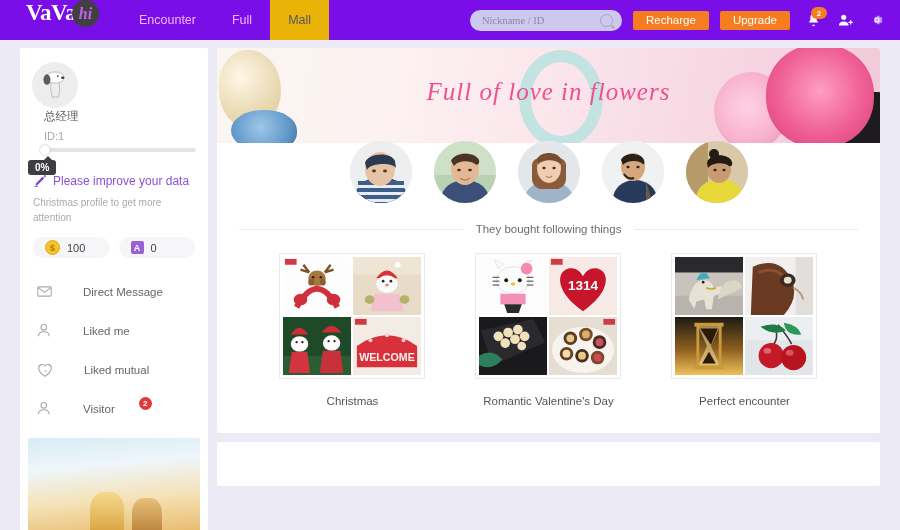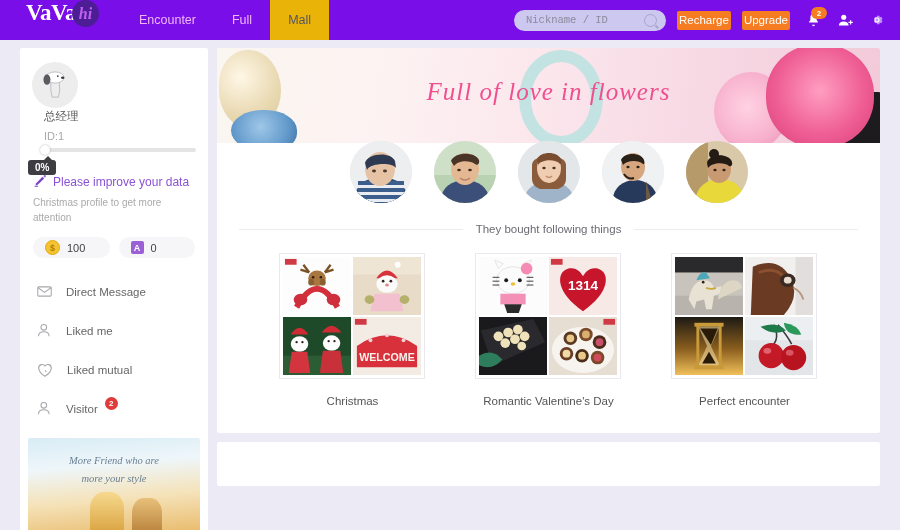--- a/index.html
+++ b/index.html
@@ -20,21 +20,21 @@
     display:flex;align-items:flex-start;
     margin-left:26px;margin-right:22px;
     height:40px;
   }
   .logo-text{
     font-size:23px;font-weight:bold;color:#ffffff;
     letter-spacing:-0.5px;font-family:"Liberation Serif",serif;
   }
   .logo-badge{
     width:27px;height:27px;border-radius:50%;
-    background:#4c1d95;color:#c061f0;
+    background:#404040;color:#c061f0;
     font-size:16px;font-weight:bold;font-style:italic;
     display:flex;align-items:center;justify-content:center;
     margin-left:-4px;font-family:"Liberation Serif",serif;
   }
   .nav{display:flex;align-items:center;height:40px;}
   .nav-item{
     height:40px;display:flex;align-items:center;
     padding:0 18px;font-size:12.5px;color:#f0b7f7;
     cursor:pointer;
   }
@@ -47,35 +47,35 @@
   }
   .search-wrap{
     position:relative;width:152px;height:21px;
     background:#ccc8ef;border-radius:11px;
     display:flex;align-items:center;
   }
   .search-wrap input{
     border:0;background:transparent;outline:none;
     font-size:10.5px;color:#6a6a7a;
     padding-left:12px;width:112px;
-    font-family:Liberation Mono, monospace;
+    font-family:Liberation Serif, serif;
   }
   .search-wrap input::placeholder{color:#8a8a9c;}
   .search-icon{
     position:absolute;right:9px;top:4px;
     width:11px;height:11px;border:1.5px solid #a8a5c8;
     border-radius:50%;
   }
   .search-icon:after{
     content:"";position:absolute;right:-3px;bottom:-2px;
     width:4px;height:1.5px;background:#a8a5c8;
     transform:rotate(45deg);
   }
   .hbtn{
-    margin-left:11px;height:19px;padding:0 2px;
+    margin-left:11px;height:19px;padding:0 13px;
     background:#f57c20;color:#fff;font-size:11.5px;
     border:0;border-radius:2px;cursor:pointer;
     display:flex;align-items:center;justify-content:center;
     font-family:"Liberation Sans",sans-serif;
   }
   .hicon{
     position:relative;margin-left:14px;
     width:18px;height:18px;cursor:pointer;
     display:flex;align-items:center;justify-content:center;
   }
@@ -130,21 +130,21 @@
     background:#3d3d42;color:#fff;font-size:10px;
     padding:2px 7px;border-radius:3px;font-weight:bold;
   }
   .progress-tip:before{
     content:"";position:absolute;top:-4px;left:16px;
     border-left:4px solid transparent;
     border-right:4px solid transparent;
     border-bottom:4px solid #3d3d42;
   }
   .improve{
-    display:flex;align-items:center;gap:5px;
+    display:flex;gap:5px;
     margin:22px 0 0 13px;cursor:pointer;
   }
   .improve-text{font-size:12px;color:#8a52d6;}
   .subtext{
     font-size:10px;color:#aaaaaa;line-height:1.45;
     margin:7px 13px 0 13px;width:140px;
   }
   .coins{
     display:flex;gap:9px;margin:12px 13px 0 13px;
   }
@@ -163,21 +163,21 @@
     width:13px;height:13px;border-radius:2px;
     background:#9b5fd6;color:#fff;font-size:9px;
     font-weight:bold;display:flex;
     align-items:center;justify-content:center;
   }
   .coin-val{font-size:11px;color:#444;}
 
   
   .menu{margin-top:14px;padding-bottom:6px;}
   .menu-item{
-    display:flex;align-items:center;gap:13px;
+    display:flex;align-items:center;gap:30px;
     height:39px;padding-left:16px;cursor:pointer;
     position:relative;
   }
   .menu-label{font-size:11.5px;color:#666;}
   .menu-badge{
     width:13px;height:13px;border-radius:50%;
     background:#e03b3b;color:#fff;font-size:8px;
     font-weight:bold;display:flex;align-items:center;
     justify-content:center;margin-left:-6px;margin-top:-10px;
   }
@@ -410,24 +410,20 @@
         <svg width="17" height="17" viewBox="0 0 24 24" fill="none" stroke="#a8a8ae" stroke-width="1.5">
           <circle cx="11" cy="7.5" r="4"></circle>
           <path d="M3.5 20c0-4 3.4-6.2 7.5-6.2s7.5 2.2 7.5 6.2"></path>
         </svg>
         <span class="menu-label">Visitor</span>
         <span class="menu-badge">2</span>
       </div>
     </div>
 
     <div class="side-banner">
-      <div class="bn-text">
-        <span>More Friend who are</span><br>
-        <span>more your style</span>
-      </div>
       <div class="bn-fig a"></div>
       <div class="bn-fig b"></div>
     </div>
   </div>
 
   <div class="content">
     <div class="card">
 
       <div class="hero">
         <div class="flower f1"></div>

